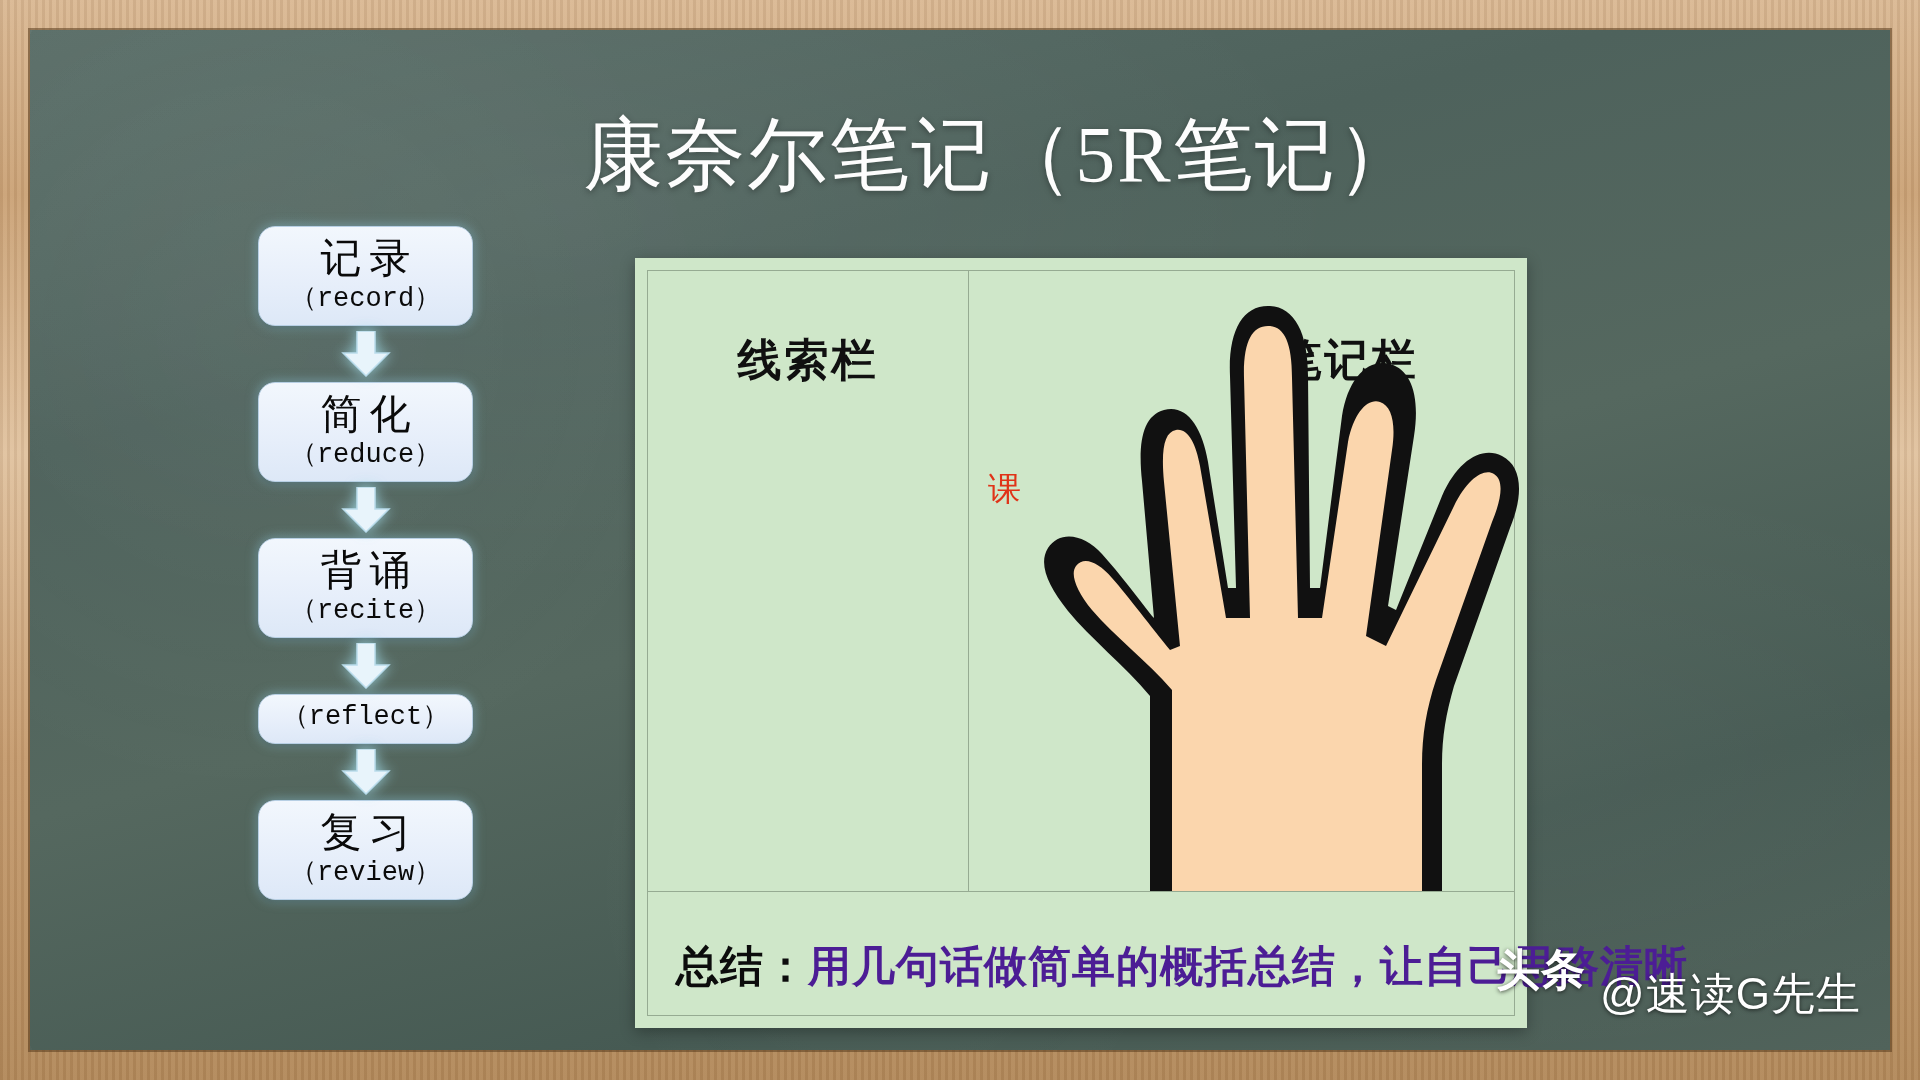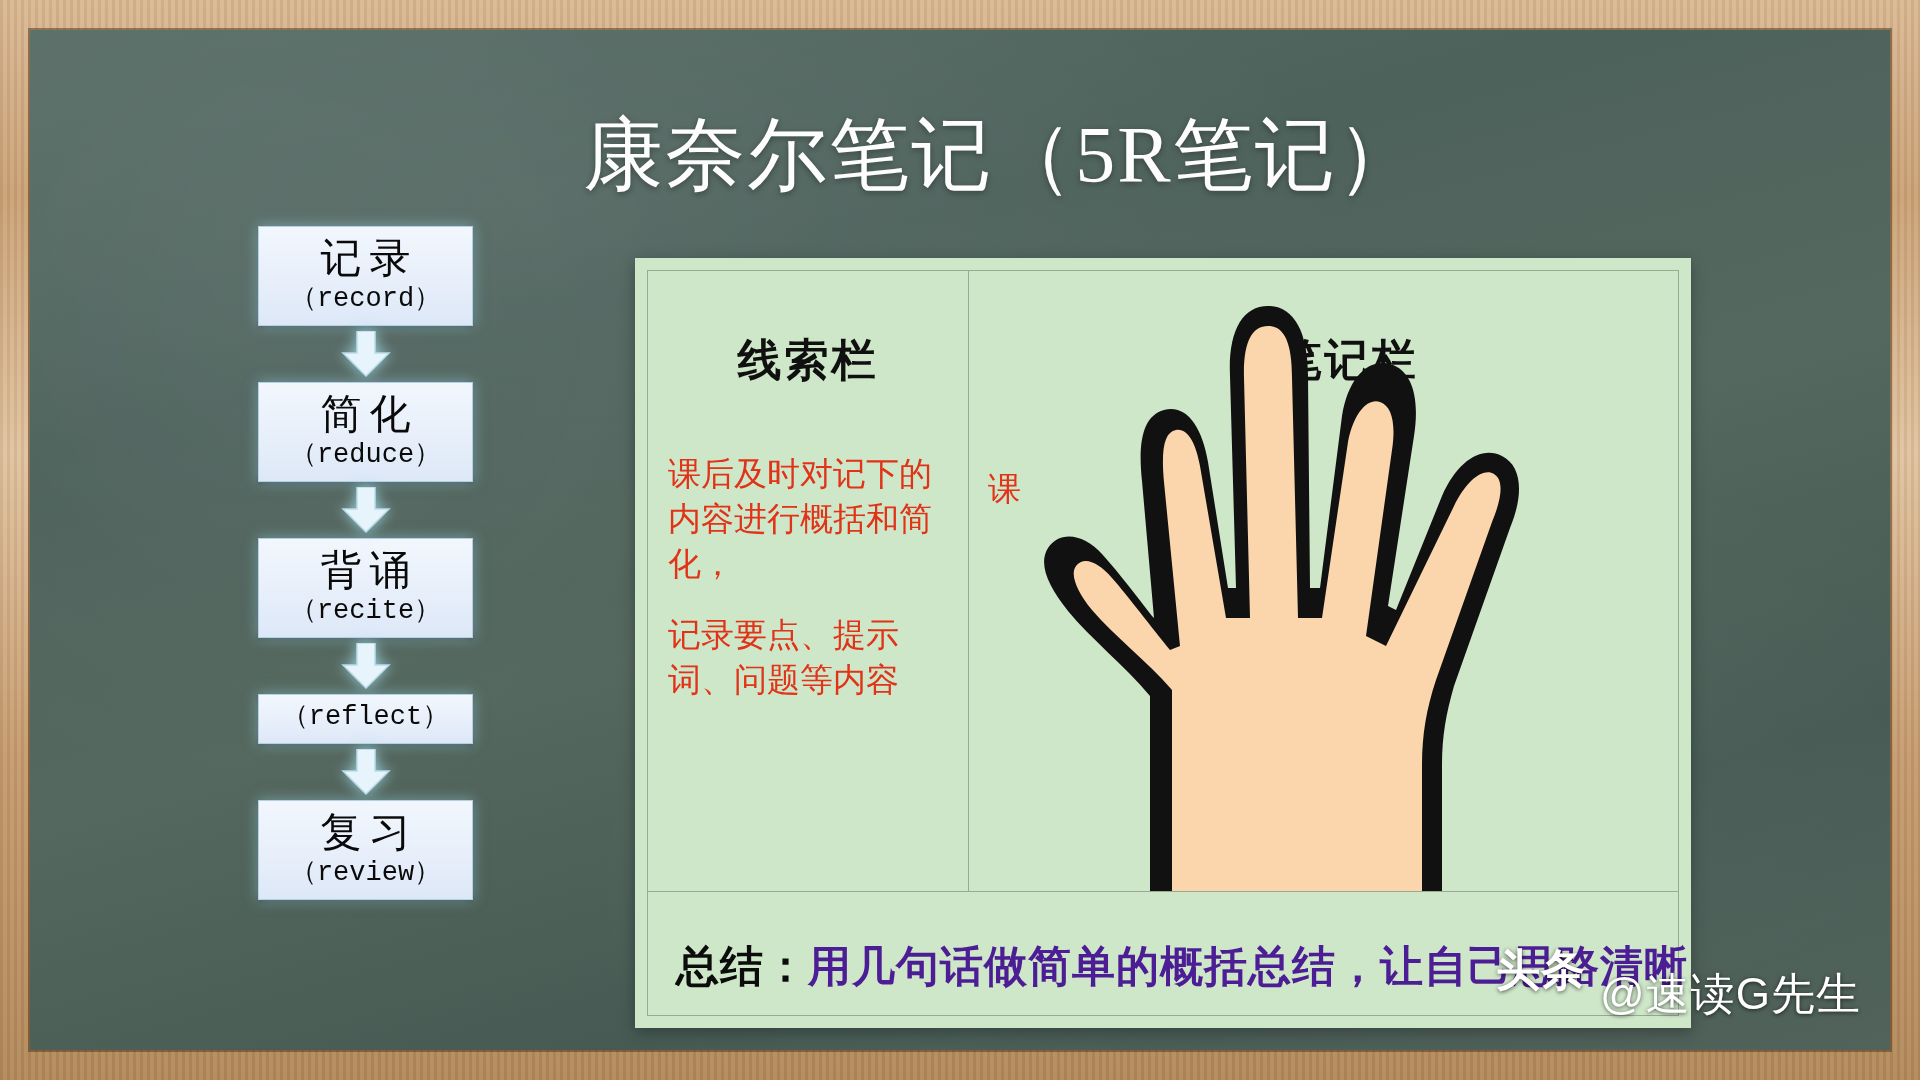--- a/index.html
+++ b/index.html
@@ -80,21 +80,21 @@
     width:215px;
     z-index:6;
     display:flex;
     flex-direction:column;
     align-items:center;
   }
   .flow-box{
     width:215px;
     background:linear-gradient(180deg,#f2f7fd 0%,#e6eefa 60%,#dde8f7 100%);
     border:1px solid #b7cfe4;
-    border-radius:0;
+    border-radius:17px;
     box-shadow:0 0 12px rgba(150,210,230,.55), 0 2px 4px rgba(0,0,0,.25);
     padding:6px 0 10px 0;
     text-align:center;
     color:#0a0a0a;
   }
   .flow-cn{
     font-family:"Liberation Serif", serif;
     font-size:41px;
     line-height:50px;
     letter-spacing:8px;
@@ -108,21 +108,21 @@
   .flow-arrow{
     width:54px; height:46px;
     margin:5px 0 5px 0;
     filter:drop-shadow(0 0 7px rgba(165,225,240,.85));
   }
 
   
   #note{
     position:absolute;
     left:605px; top:228px;
-    width:1056px; height:770px;
+    width:892px; height:770px;
     background:#cfe7c9;
     box-shadow:0 4px 14px rgba(0,0,0,.30);
     z-index:5;
   }
   #note-inner{
     position:absolute;
     left:12px; top:12px; right:12px; bottom:12px;
     border:1px solid #96ab92;
   }
   
@@ -274,24 +274,20 @@
     <div id="note">
       <div id="note-inner">
 
         <div id="vdiv"></div>
         <div id="hdiv"></div>
 
         <div class="cue-head">线索栏</div>
 
         <div class="note-head">笔记栏</div>
 
-        <div class="cue-body">
-          <p>课后及时对记下的内容进行概括和简化，</p>
-          <p>记录要点、提示词、问题等内容</p>
-        </div>
 
         <div class="note-body">
           <span>课</span>
         </div>
 
         <div class="summary">
           <span class="lbl">总结：</span>
           <span class="val">用几句话做简单的概括总结，让自己思路清晰</span>
         </div>
 

